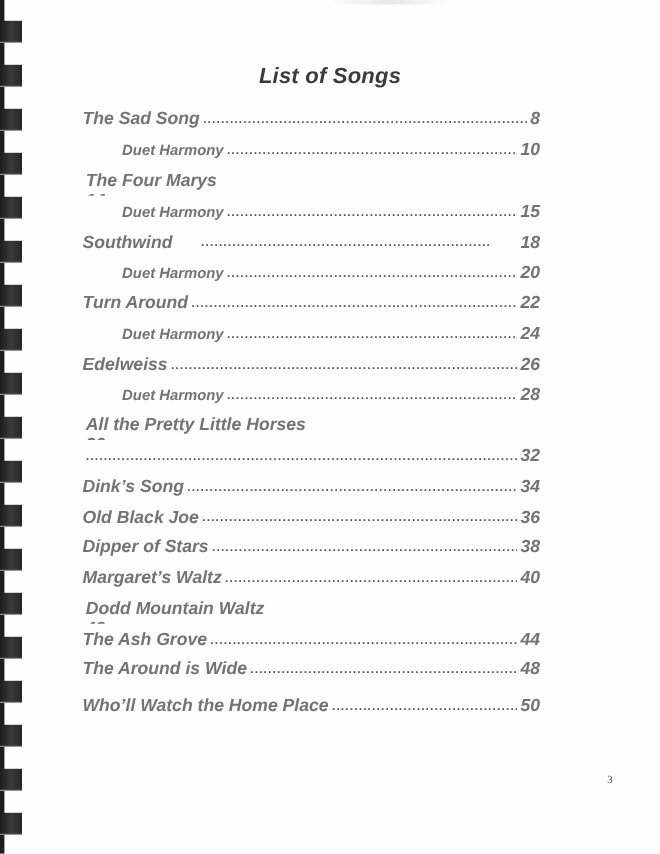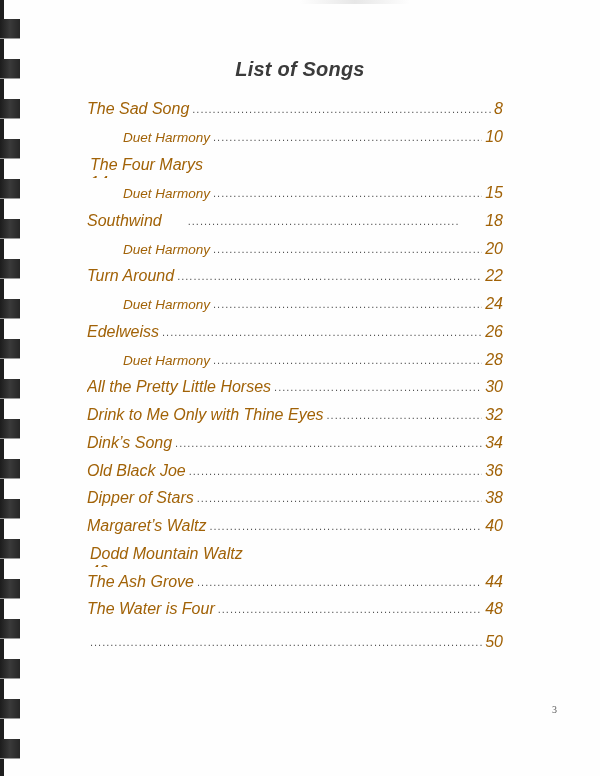--- a/index.html
+++ b/index.html
@@ -59,29 +59,30 @@
       letter-spacing: 0.2px;
     }
     .toc {
       position: absolute;
       left: 75px;
       top: 100px;
       width: 416px;
     }
     .toc-row {
       position: absolute;
-      left: 12px;
+      left: 0;
       width: 416px;
       height: 22px;
       display: flex;
       align-items: baseline;
       font-style: italic;
-      color: #a16207;
+      color: #737373;
       white-space: nowrap;
       overflow: hidden;
+      font-weight: bold;
     }
     .toc-row.main {
       font-size: 16px;
     }
     .toc-row.sub {
       font-size: 13.5px;
     }
     .toc-row.sub .toc-label {
       padding-left: 36px;
     }
@@ -195,27 +196,26 @@
       <div class="toc-row main" style="top: 223px;">
         <span class="toc-label">Edelweiss</span>
         <span class="toc-dots"></span>
         <span class="toc-page">26</span>
       </div>
       <div class="toc-row sub" style="top: 251px;">
         <span class="toc-label">Duet  Harmony</span>
         <span class="toc-dots"></span>
         <span class="toc-page">28</span>
       </div>
-      <div class="toc-row main" style="top: 278px;">
+      <div class="toc-row main" style="top: 278px; flex-direction: column;">
         <span class="toc-label">All the Pretty Little Horses </span>
         <span class="toc-dots"></span>
         <span class="toc-page">30</span>
       </div>
       <div class="toc-row main" style="top: 306px;">
-        <span class="toc-label">Drink to Me Only with Thine Eyes</span>
         <span class="toc-dots"></span>
         <span class="toc-page">32</span>
       </div>
       <div class="toc-row main" style="top: 334px;">
         <span class="toc-label">Dink’s Song</span>
         <span class="toc-dots"></span>
         <span class="toc-page">34</span>
       </div>
       <div class="toc-row main" style="top: 362px;">
         <span class="toc-label">Old Black Joe</span>
@@ -236,24 +236,25 @@
         <span class="toc-label">Dodd Mountain Waltz</span>
         <span class="toc-dots"></span>
         <span class="toc-page">43</span>
       </div>
       <div class="toc-row main" style="top: 473px;">
         <span class="toc-label">The Ash Grove</span>
         <span class="toc-dots"></span>
         <span class="toc-page">44</span>
       </div>
       <div class="toc-row main" style="top: 500px;">
-        <span class="toc-label">The Water is Four</span>
+        <span class="toc-label">The Around is Wide</span>
         <span class="toc-dots"></span>
         <span class="toc-page">48</span>
       </div>
       <div class="toc-row main" style="top: 533px;">
+        <span class="toc-label">Who’ll Watch the Home Place</span>
         <span class="toc-dots"></span>
         <span class="toc-page">50</span>
       </div>
     </div>
 
   <div class="page-number">3</div>
 </div>
 
 </body></html>

